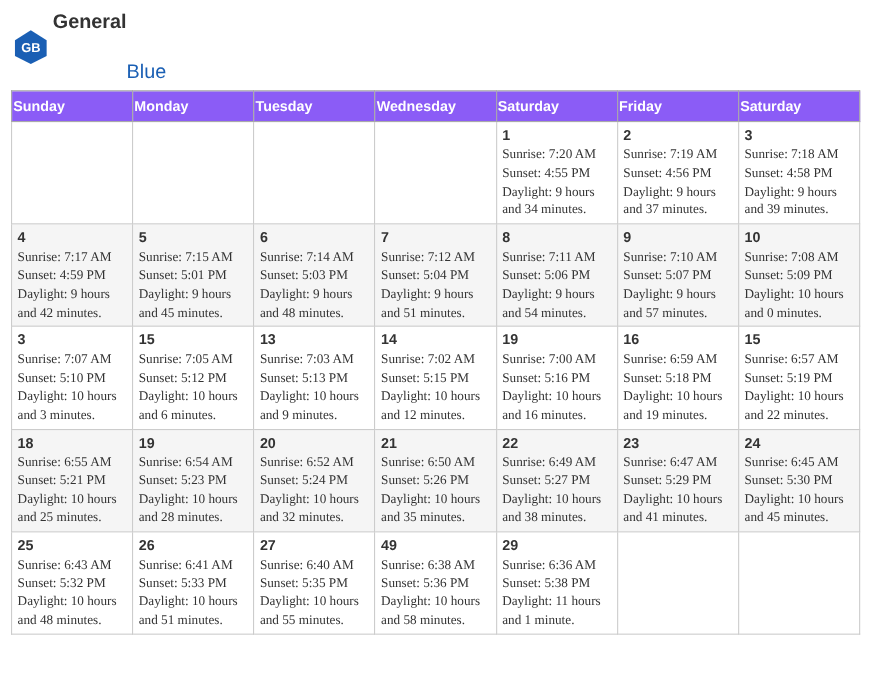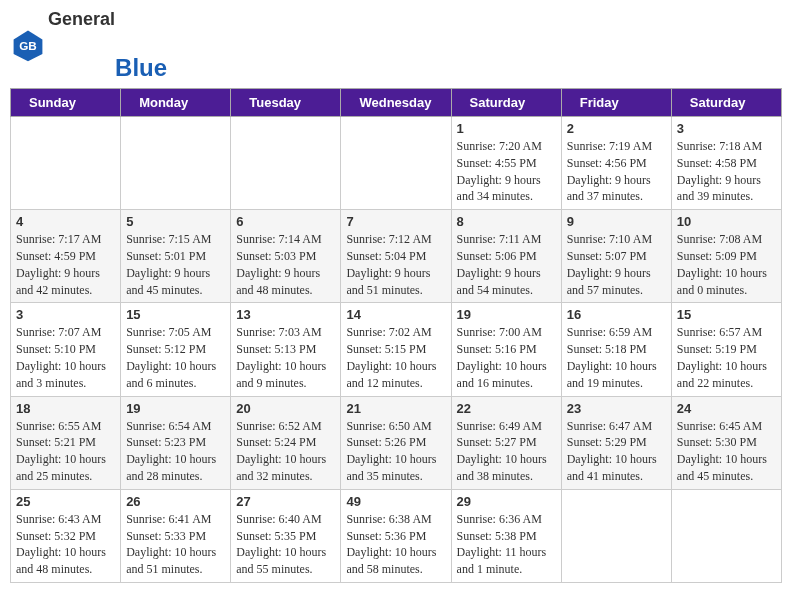--- a/index.html
+++ b/index.html
@@ -29,44 +29,44 @@
       height: 36px;
       margin-right: 2px;
       position: relative;
     }
     .logo-text {
       display: flex;
       flex-direction: row;
       line-height: 1;
     }
     .logo-text .general-text { color: #333; font-size: 18px; font-weight: bold; }
-    .logo-text .blue-text { color: #1a5fb4; font-size: 24px; font-weight: bold; margin-top: 46px; }
+    .logo-text .blue-text { color: #1a5fb4; font-size: 18px; font-weight: normal; margin-top: 46px; }
     .title-area {
       text-align: right;
     }
     .month-title {
       font-size: 36px;
       font-weight: bold;
       color: #333;
       line-height: 1.1;
     }
     .location-title {
       font-size: 16px;
       color: #333;
     }
     table {
       width: 100%;
       border-collapse: collapse;
       table-layout: fixed;
     }
     thead tr th {
-      background-color: #4c1d95;
+      background-color: #8b5cf6;
       color: #fff;
       text-align: left;
-      padding: 6px 18px;
+      padding: 6px 1px;
       font-size: 13px;
       font-weight: bold;
       border: 1px solid #aaa;
     }
     tbody tr td {
       vertical-align: top;
       border: 1px solid #ccc;
       padding: 4px 5px;
       font-size: 10.5px;
       color: #333;

